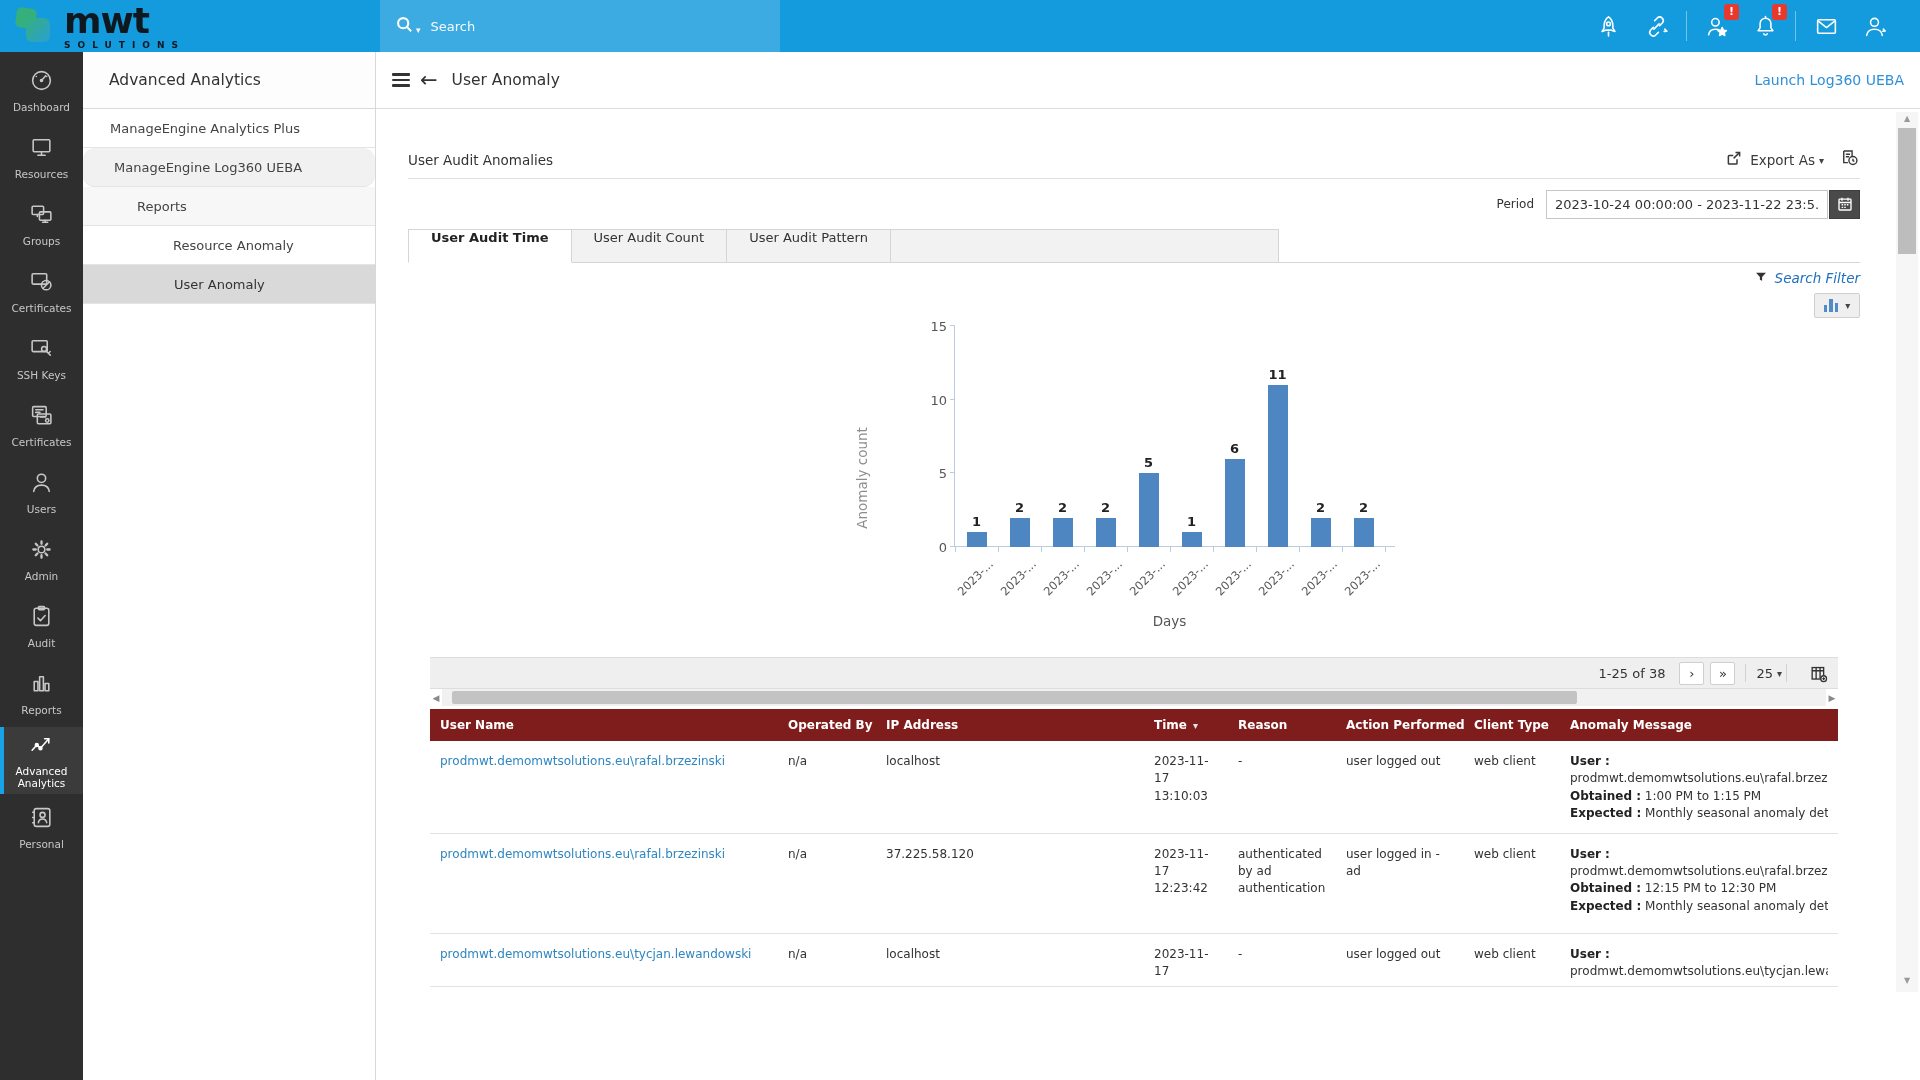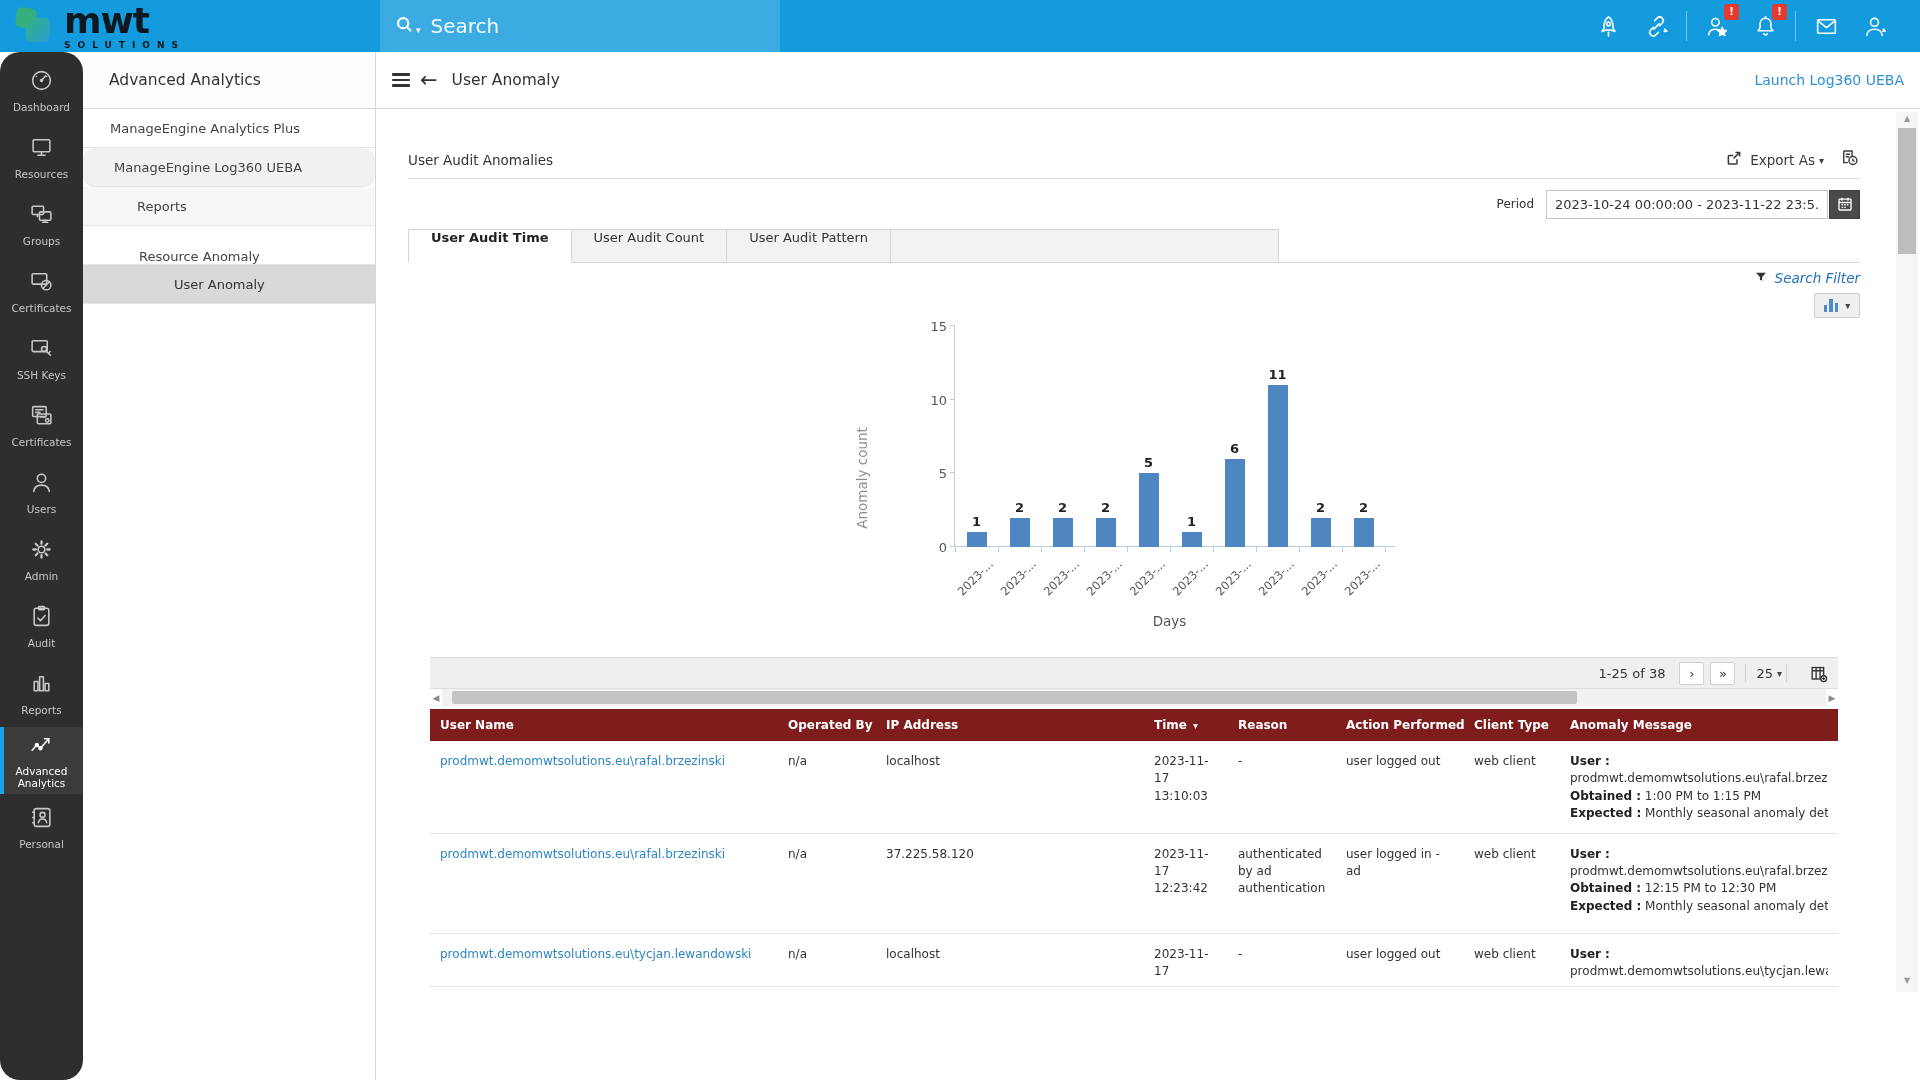--- a/index.html
+++ b/index.html
@@ -15,34 +15,34 @@
               background:#35b07c; transform:rotate(8deg); }
   .logo-sq2 { position:absolute; left:12px; top:12px; width:24px; height:24px; border-radius:6px;
               background:linear-gradient(135deg,#35b07c,#2a9fd4); }
   .logo-text { display:flex; flex-direction:column; line-height:1; }
   .logo-main { font-size:36px; font-weight:bold; color:#10181f; letter-spacing:-1px; }
   .logo-sub  { font-size:9px; color:#10181f; letter-spacing:7px; margin-top:2px; font-weight:bold; }
   .searchbar { width:400px; background:rgba(255,255,255,.17); display:flex; align-items:center;
                padding:0 14px; margin-left:4px; }
   .searchbar svg { flex:none; }
   .search-caret { color:#fff; font-size:9px; margin:8px 10px 0 1px; }
-  .search-input { background:transparent; border:none; outline:none; color:#fff; font-size:20px; width:300px;
+  .search-input { background:transparent; border:none; outline:none; color:#fff; font-size:13px; width:300px;
                   font-family:inherit; }
   .search-input::placeholder { color:rgba(255,255,255,.95); }
   .topbar-spacer { flex:1; }
   .topbar-icons { display:flex; align-items:center; padding-right:22px; }
   .tb-icon { position:relative; width:26px; height:26px; margin:0 11px; color:#fff; cursor:pointer;
              display:flex; align-items:center; justify-content:center; }
   .tb-divider { width:1px; height:30px; background:rgba(255,255,255,.4); margin:0 6px; }
   .tb-badge { position:absolute; top:-9px; right:-9px; background:#e8392e; color:#fff; font-size:11px;
               font-weight:bold; padding:1px 5px; border-radius:3px; line-height:14px; }
 
   
   .iconbar { position:absolute; left:0; top:52px; bottom:0; width:83px; background:#2e2e2e; z-index:4;
-             display:flex; flex-direction:column; padding-top:5px;border-radius:20px; }
+             display:flex; flex-direction:column; padding-top:5px; }
   .side-item { height:67px; display:flex; flex-direction:column; align-items:center; justify-content:center;
                color:#c7c7c7; cursor:pointer; position:relative; }
   .side-item .side-label { font-size:10.5px; margin-top:4px; text-align:center; line-height:1.15; }
   .side-item svg { width:25px; height:25px; }
   .side-item.active { background:#3b3b3b; color:#ffffff; }
   .side-item.active::before { content:""; position:absolute; left:0; top:0; bottom:0; width:4px; background:#18a3e8; }
 
   
   .subnav { position:absolute; left:83px; top:52px; bottom:0; width:293px; background:#fff;
             border-right:1px solid #d8d8d8; z-index:4; }
@@ -339,21 +339,21 @@
   <div id="subnavItems">
       <div class="nav-row" style="padding-left: 27px;">
         <span>ManageEngine Analytics Plus</span>
       </div>
       <div class="nav-row tone1" style="padding-left: 31px; border-radius: 12px;">
         <span>ManageEngine Log360 UEBA</span>
       </div>
       <div class="nav-row tone2" style="padding-left: 54px;">
         <span>Reports</span>
       </div>
-      <div class="nav-row" style="padding-left: 56px; align-items: flex-end;">
+      <div class="nav-row" style="padding-left: 90px;">
         <span>Resource Anomaly</span>
       </div>
       <div class="nav-row active" style="padding-left: 91px;">
         <span>User Anomaly</span>
       </div>
     </div>
 </aside>
 
 <main class="main">
   <div class="main-header">

